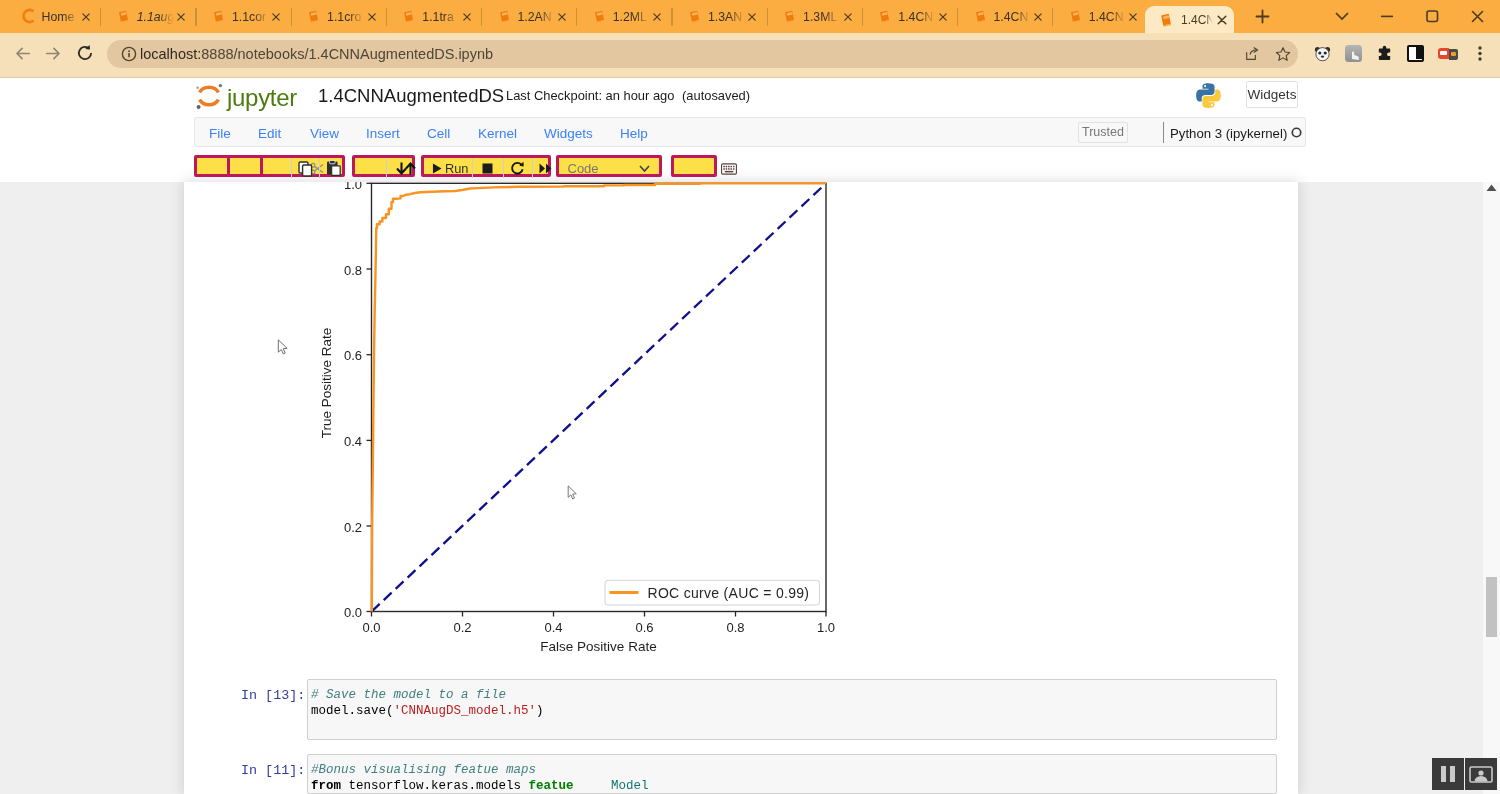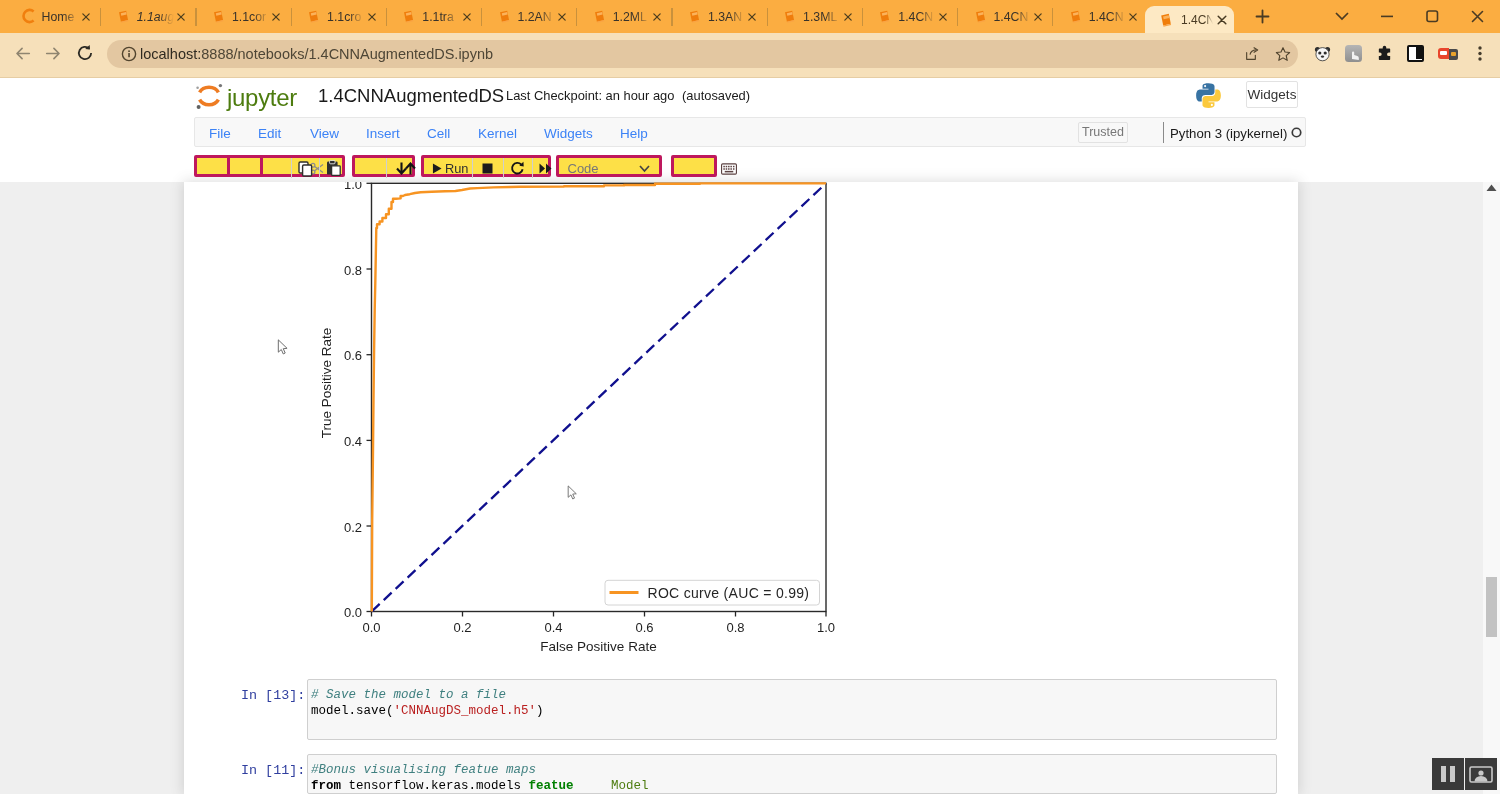--- a/index.html
+++ b/index.html
@@ -415,21 +415,21 @@
 </svg>
 </div>
 <div id="cells">
 <div class="abs mono" style="left:241px;top:688px;font-size:13.4px;color:#303f9f;">In [13]:</div>
 <div class="abs" style="left:307px;top:679px;width:970px;height:61px;background:#f7f7f7;border:1px solid #cfcfcf;border-radius:2px;"></div>
 <div class="abs mono" style="left:311px;top:688px;font-size:12.5px;line-height:15.5px;white-space:pre;"><span style="color:#408080;font-style:italic;"># Save the model to a file</span>
 <span style="color:#000;">model.save(</span><span style="color:#ba2121;">'CNNAugDS_model.h5'</span><span style="color:#000;">)</span></div>
 <div class="abs mono" style="left:241px;top:763px;font-size:13.4px;color:#303f9f;">In [11]:</div>
 <div class="abs" style="left:307px;top:754px;width:970px;height:40px;background:#f7f7f7;border:1px solid #cfcfcf;border-radius:2px;"></div>
 <div class="abs mono" style="left:311px;top:763px;font-size:12.5px;line-height:15.5px;white-space:pre;"><span style="color:#408080;font-style:italic;">#Bonus visualising featue maps</span>
-<span style="color:#000000;font-weight:bold;">from</span> <span style="color:#000;">tensorflow.keras.models</span> <span style="color:#008000;font-weight:bold;">featue</span> <span style="color:#4d7c0f;padding-left:30px;">Model</span></div>
+<span style="color:#000000;font-weight:bold;">from</span> <span style="color:#000;">tensorflow.keras.models</span> <span style="color:#008000;font-weight:bold;">featue</span> <span style="color:#0f766e;padding-left:30px;">Model</span></div>
 </div>
 <div id="extras">
 
 <svg class="abs" style="left:1486px;top:184px" width="11" height="8" viewBox="0 0 11 8">
       <path d="M5.5 0.5 L10.5 7 H0.5 Z" fill="#505050"></path>
     </svg>
 
 <svg class="abs" style="left:277px;top:339px" width="12" height="17" viewBox="0 0 14 20">
       <path d="M1.5 1 L1.5 15.5 L5 12.4 L7.3 17.6 L9.6 16.5 L7.3 11.4 L11.8 11 Z" fill="#fdfdfd" stroke="#666" stroke-width="1.1" stroke-linejoin="round"></path>
     </svg>

